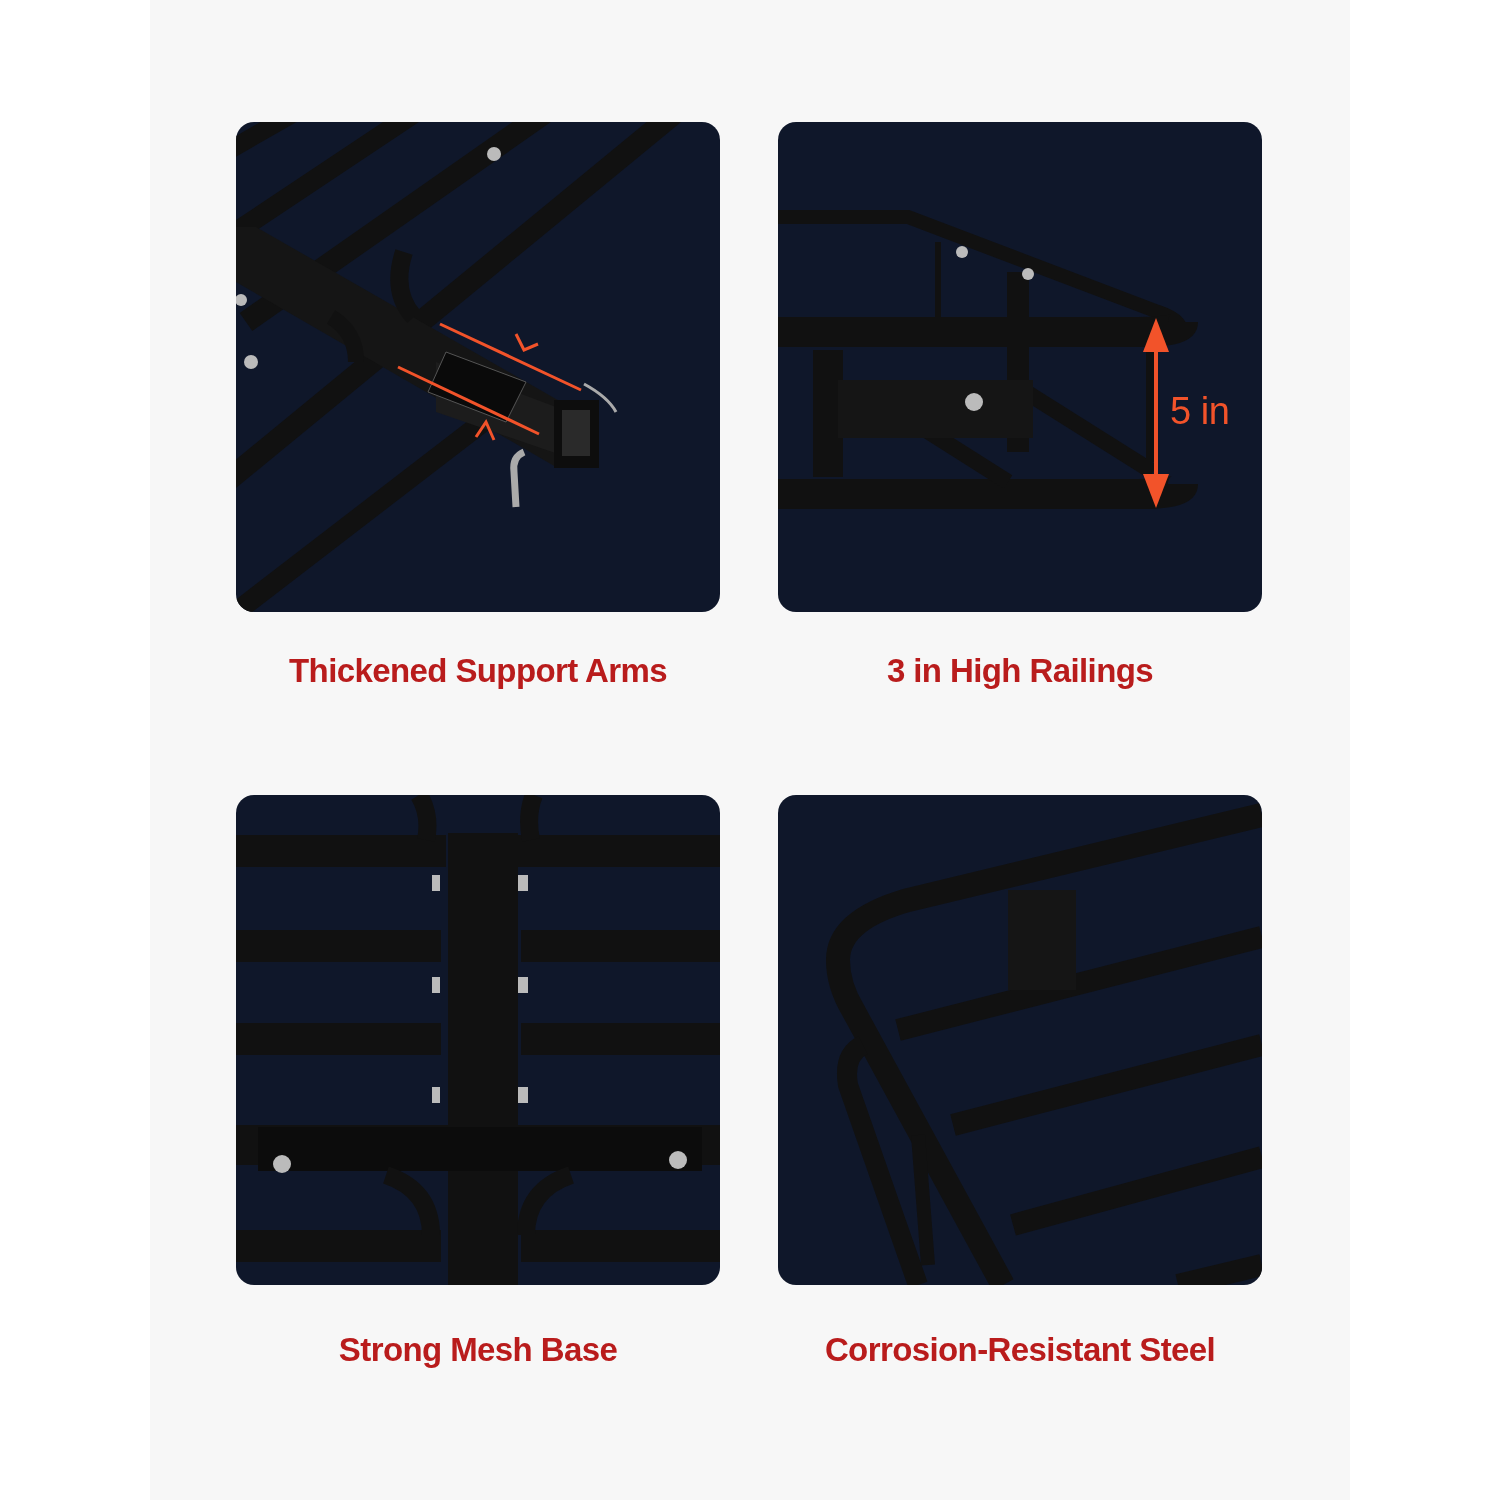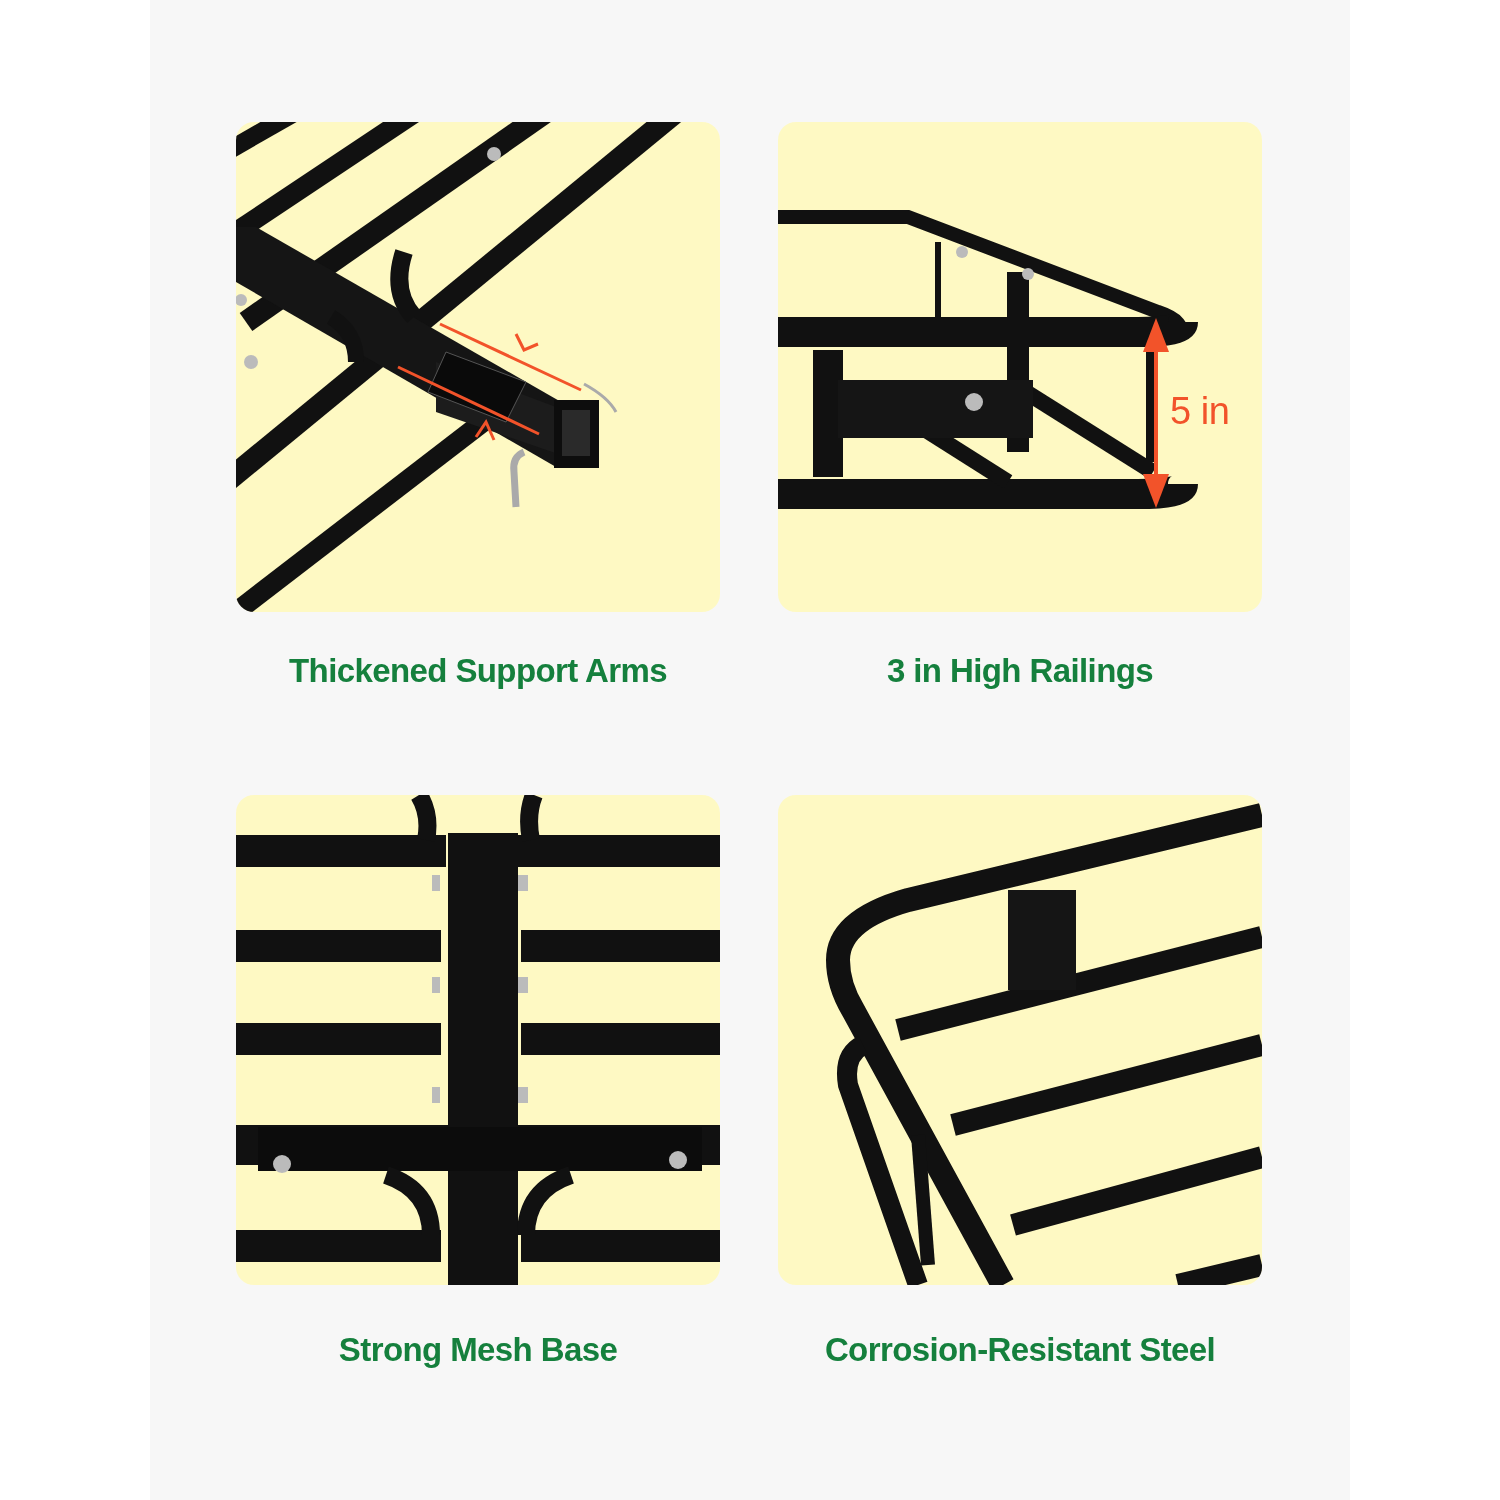--- a/index.html
+++ b/index.html
@@ -7,26 +7,26 @@
       width: 1500px; height: 1500px; background: #ffffff;
       position: relative; overflow: hidden;
       font-family: "Liberation Sans", "DejaVu Sans", sans-serif;
     }
     .panel {
       position: absolute; left: 150px; top: 0; width: 1200px; height: 1500px;
       background: #f7f7f7;
     }
     .card {
       position: absolute; width: 484px; height: 490px;
-      background: #fef9c3; border-radius: 18px; overflow: hidden;
+      background: #0f172a; border-radius: 18px; overflow: hidden;
     }
     .card svg { position: absolute; left: 0; top: 0; width: 484px; height: 490px; }
     .caption {
       position: absolute; width: 484px; text-align: center;
-      font-size: 33px; font-weight: 700; color: #15803d; letter-spacing: -0.6px;
+      font-size: 33px; font-weight: 700; color: #b91c1c; letter-spacing: -0.6px;
       line-height: 40px;
     }
     #c1 { left: 236px; top: 122px; }
     #c2 { left: 778px; top: 122px; }
     #c3 { left: 236px; top: 795px; }
     #c4 { left: 778px; top: 795px; }
     #t1 { left: 236px; top: 651px; }
     #t2 { left: 778px; top: 651px; }
     #t3 { left: 236px; top: 1330px; }
     #t4 { left: 778px; top: 1330px; text-align: center; }

